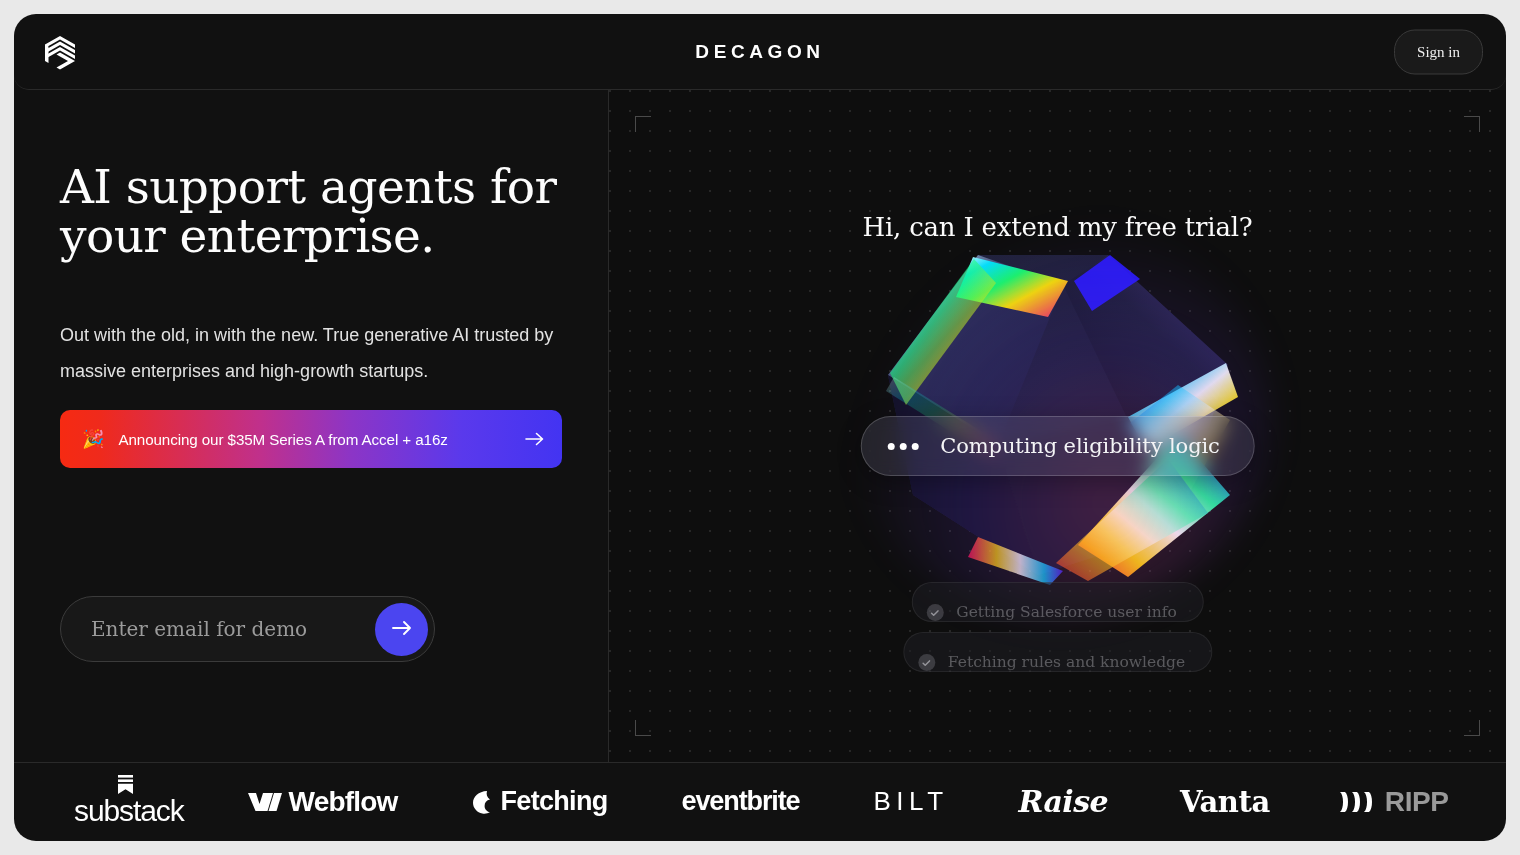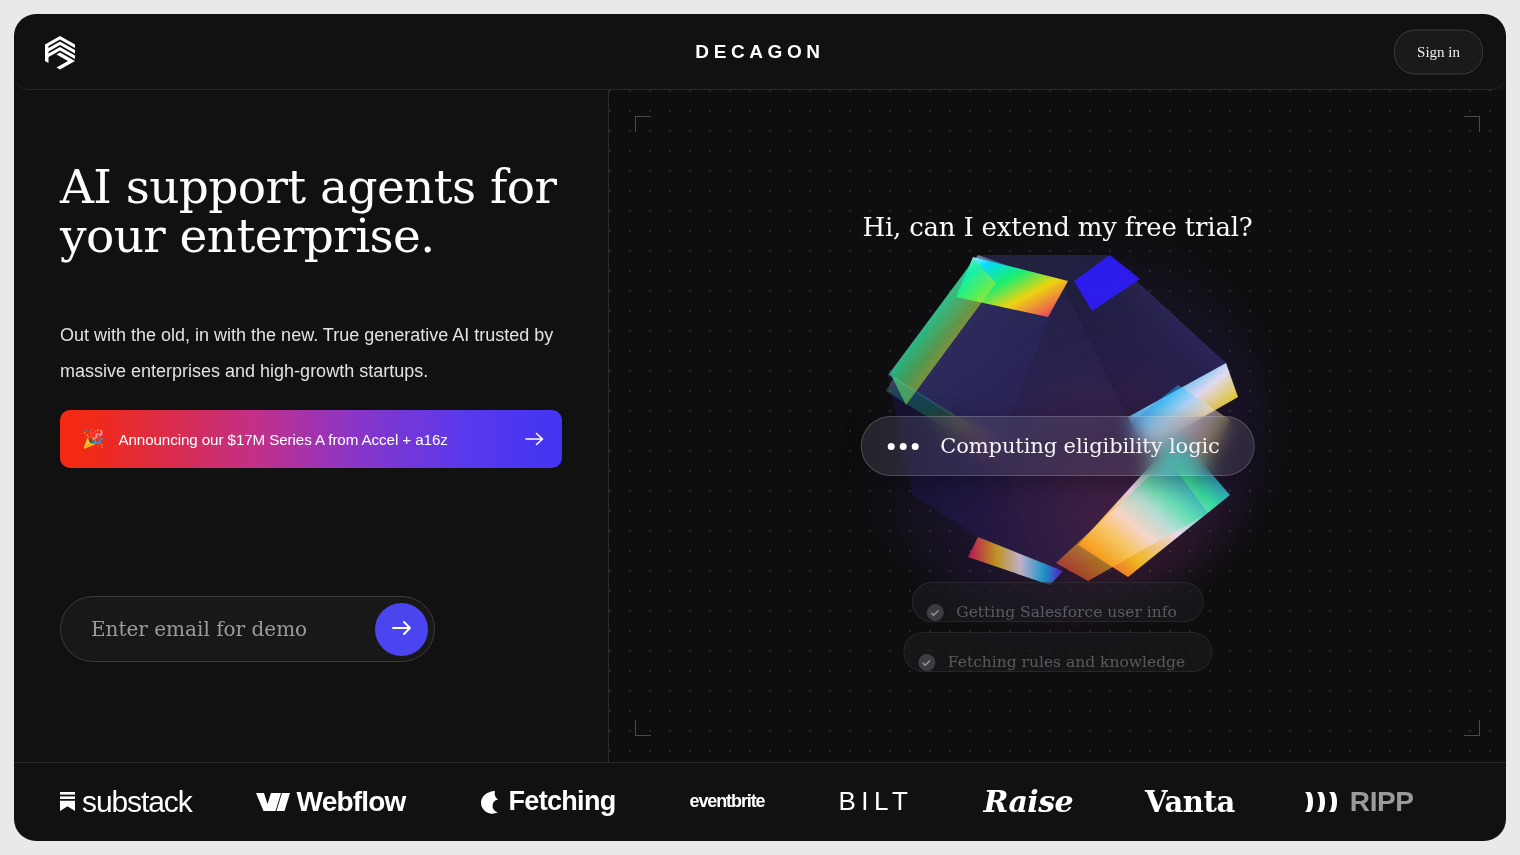--- a/index.html
+++ b/index.html
@@ -276,24 +276,24 @@
     align-items: center;
     overflow: hidden;
   }
   .logo-item {
     color: #ffffff;
     display: flex;
     align-items: center;
     flex-shrink: 0;
     white-space: nowrap;
   }
-  .li-substack  { margin-left: 46px;  font-size: 30px; font-weight: 400; letter-spacing: -1.1px; font-family: "Liberation Sans", sans-serif; }
+  .li-substack  { margin-left: 60px;  font-size: 30px; font-weight: 400; letter-spacing: -1.1px; font-family: "Liberation Sans", sans-serif; flex-direction: column; }
   .li-webflow   { margin-left: 64px;  font-size: 28px; font-weight: 700; letter-spacing: -0.8px; font-family: "Liberation Sans", sans-serif; }
   .li-curology  { margin-left: 74px;  font-size: 27px; font-weight: 700; letter-spacing: -0.7px; font-family: "Liberation Sans", sans-serif; }
-  .li-eventbrite{ margin-left: 74px;  font-size: 18px; font-weight: 700; letter-spacing: -1.1px; font-family: "Liberation Sans", sans-serif; }
+  .li-eventbrite{ margin-left: 74px;  font-size: 27px; font-weight: 700; letter-spacing: -1.1px; font-family: "Liberation Sans", sans-serif; }
   .li-bilt      { margin-left: 74px;  font-size: 26px; font-weight: 400; letter-spacing: 5.5px; font-family: "Liberation Sans", sans-serif; }
   .li-raise     { margin-left: 70px;  font-size: 30px; font-weight: 700; font-style: italic; font-family: "DejaVu Serif", serif; letter-spacing: -0.6px; }
   .li-vanta     { margin-left: 72px;  font-size: 29px; font-weight: 700; font-family: "DejaVu Serif", serif; letter-spacing: -0.4px; }
   .li-rippling  { margin-left: 68px;  font-size: 28px; font-weight: 700; letter-spacing: -0.4px; font-family: "Liberation Sans", sans-serif; }
 
   .mark-ico { margin-right: 7px; display: flex; align-items: center; }
 </style>
 </head>
 <body>
 
@@ -323,21 +323,21 @@
   <div class="hero">
 
     <div class="hero-left">
 
       <h1 class="headline">AI support agents for your enterprise.</h1>
 
       <p class="subhead">Out with the old, in with the new. True generative AI trusted by massive enterprises and high-growth startups.</p>
 
       <a class="announce">
         <span class="announce-emoji">🎉</span>
-        <span class="announce-text">Announcing our $17M Series A from Accel + a16z</span>
+        <span class="announce-text">Announcing our $35M Series A from Accel + a16z</span>
         <span class="announce-arrow">
           <svg width="19" height="14" viewBox="0 0 19 14" fill="none">
             <path d="M1 7h16M11.5 1.5L17.5 7l-6 5.5" stroke="#ffffff" stroke-width="1.6" stroke-linecap="round" stroke-linejoin="round"></path>
           </svg>
         </span>
       </a>
 
       <form class="email-row">
         <input class="email-input" type="text" placeholder="Enter email for demo" style="">
         <button type="button" class="email-submit">

